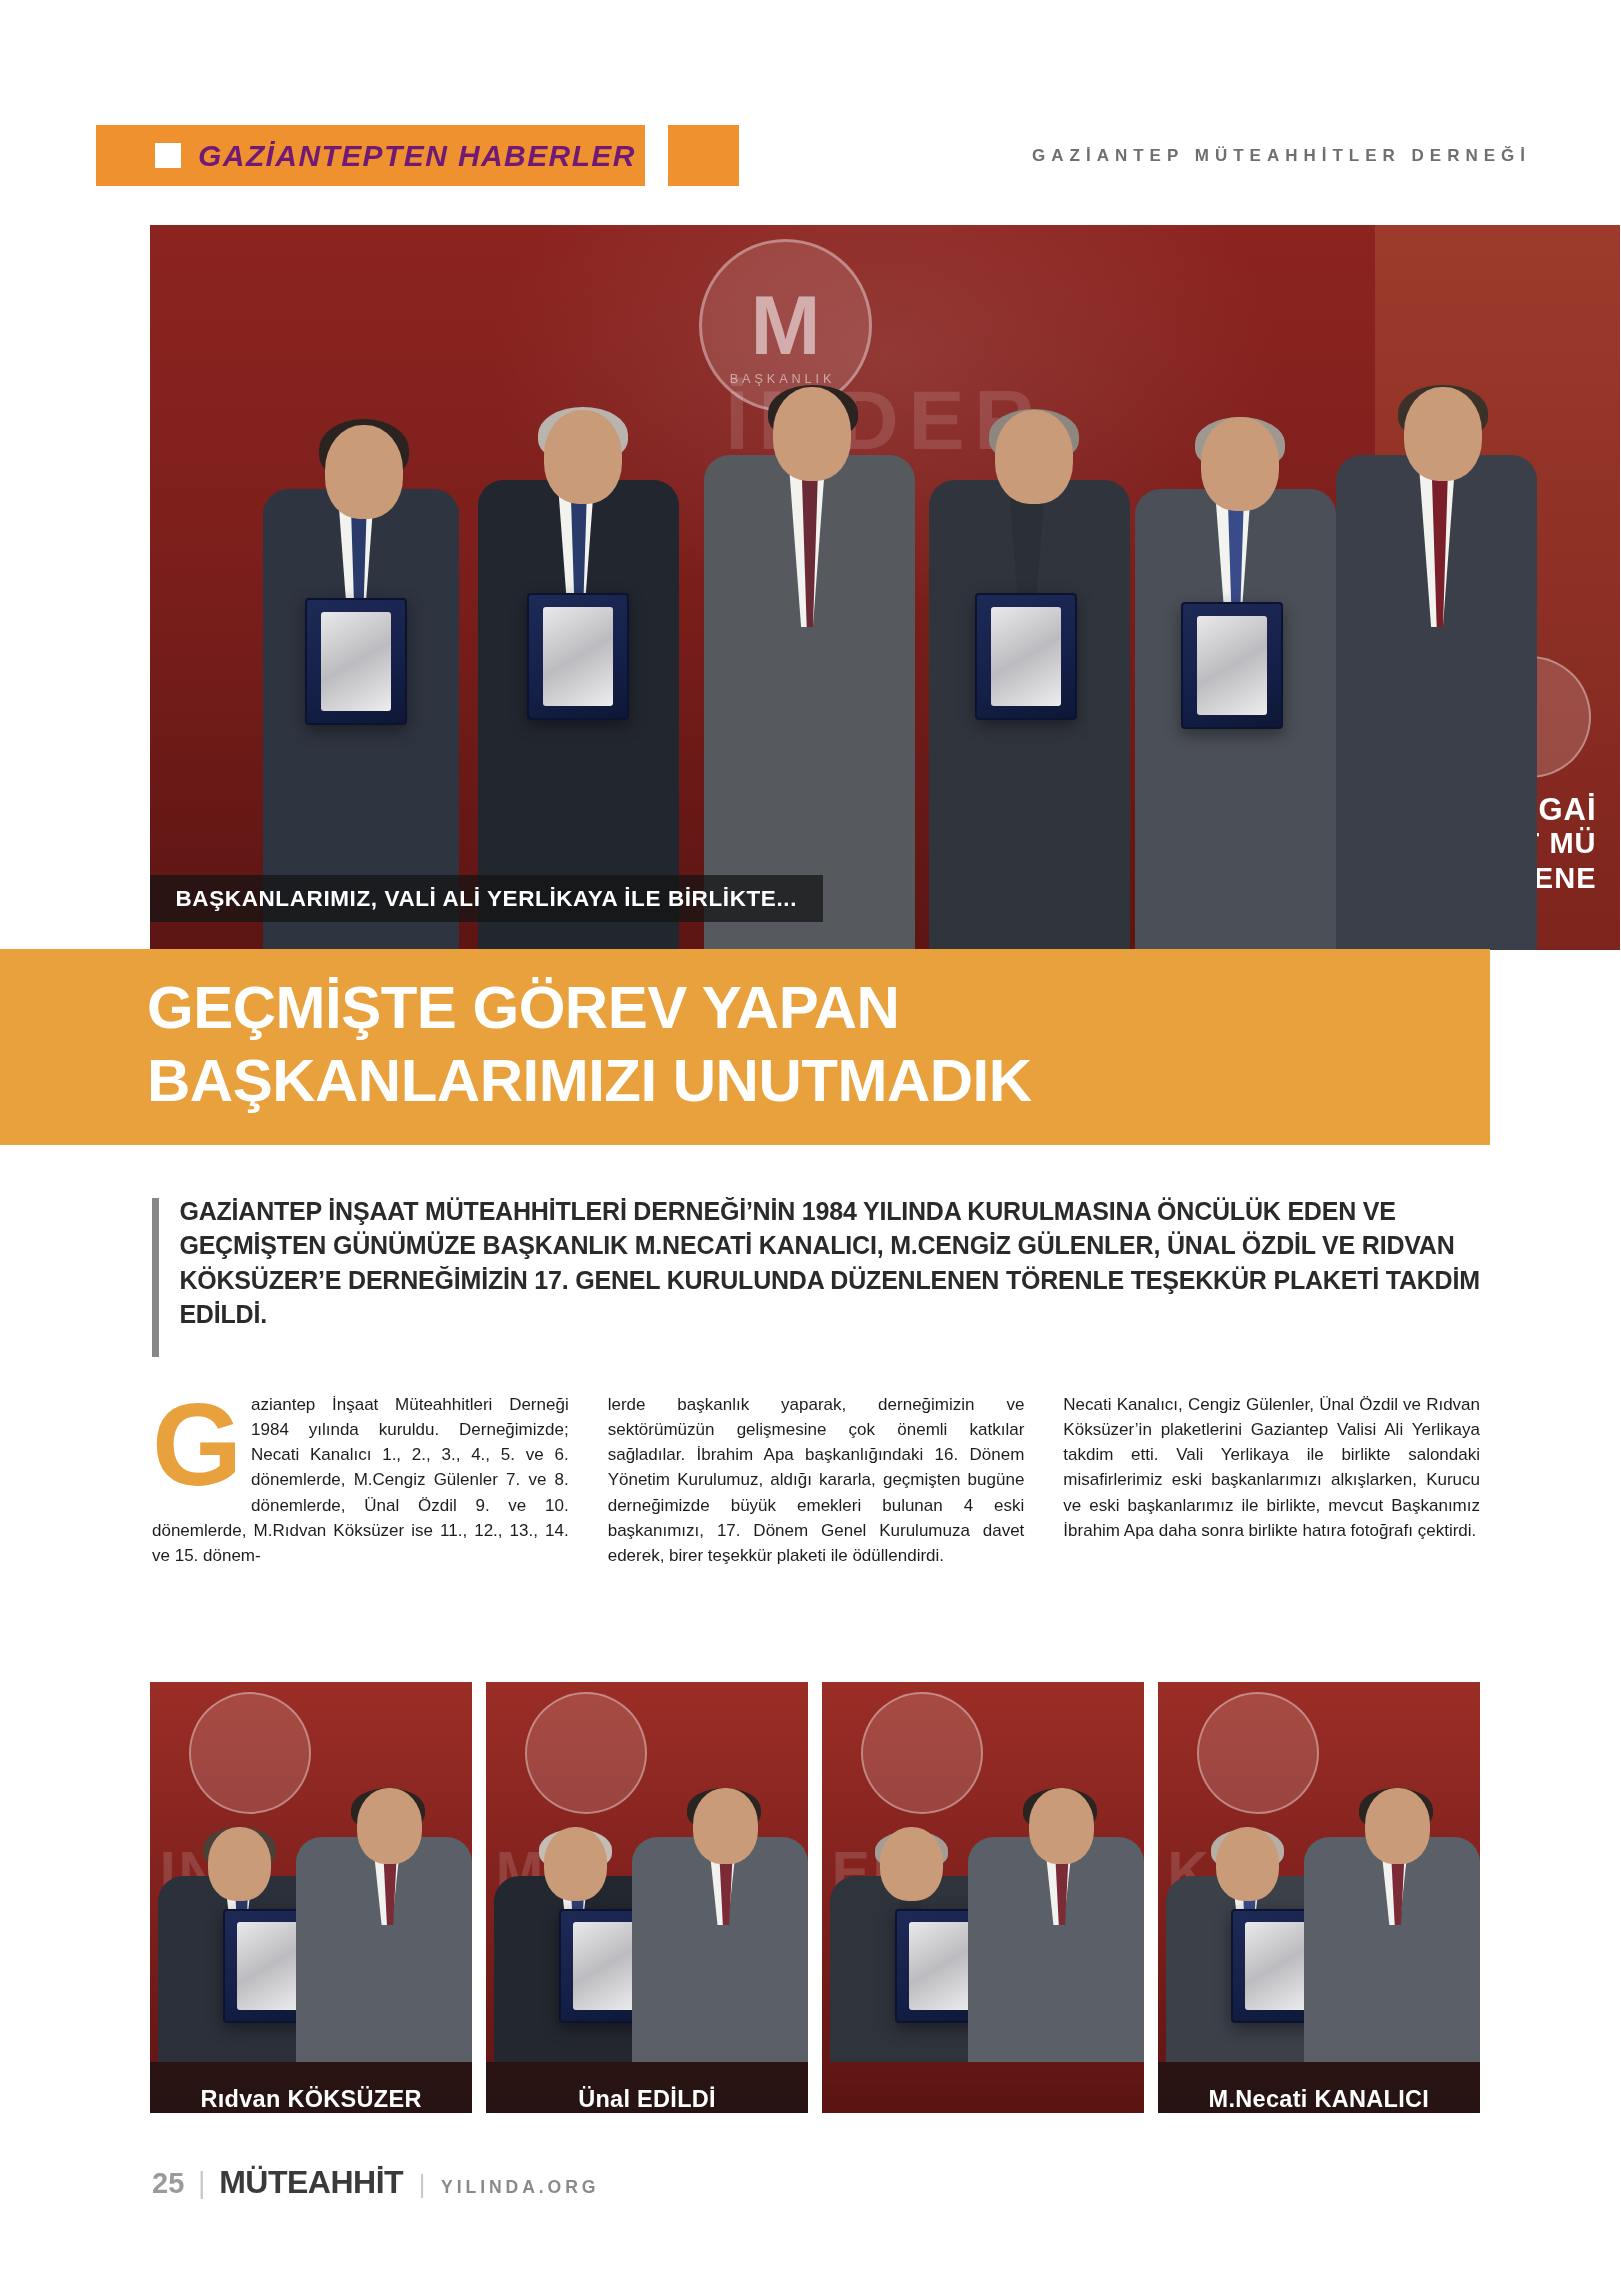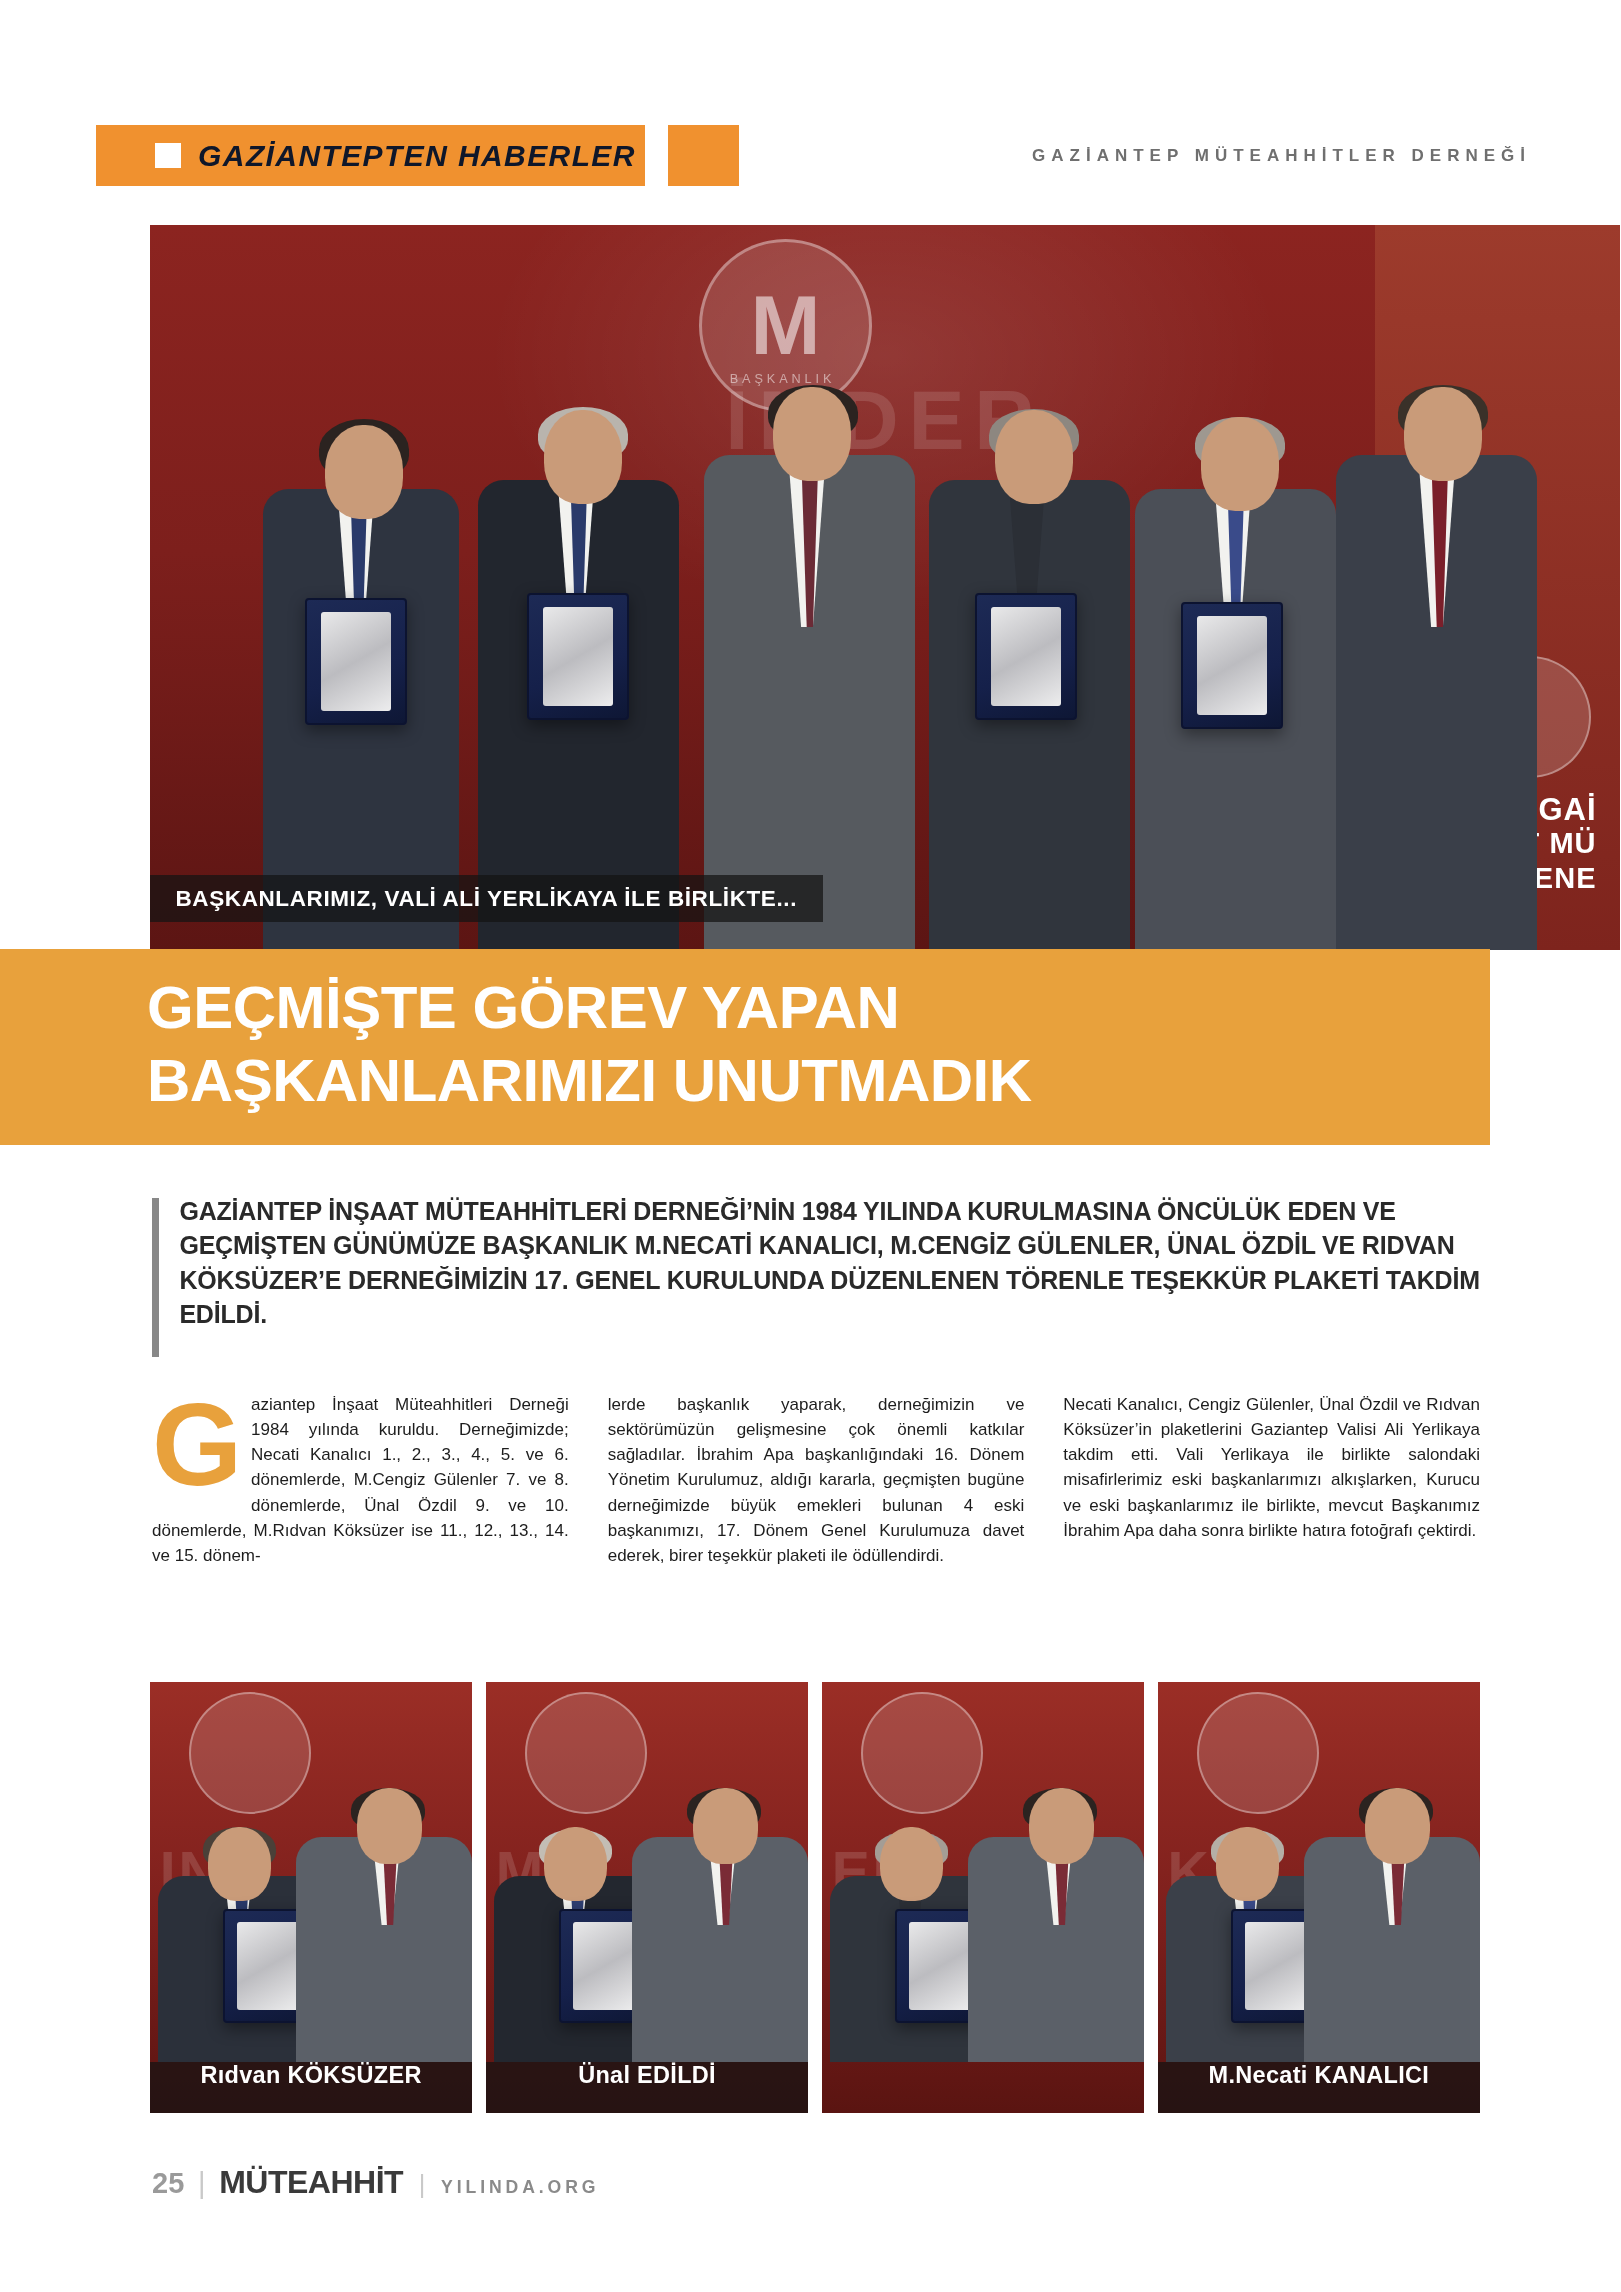--- a/index.html
+++ b/index.html
@@ -34,21 +34,21 @@
     align-items: center;
   }
   .header-square {
     width: 25.5px;
     height: 25.5px;
     background: #ffffff;
     margin-left: 59px;
     flex: none;
   }
   .header-tag-label {
-    color: #0f172a;
+    color: #701a75;
     font-size: 30px;
     font-weight: bold;
     letter-spacing: 1.4px;
     font-style: italic;
     margin-left: 17.6px;
     font-family: "Liberation Sans", sans-serif;
   }
   .header-block2 {
     position: absolute;
     left: 668px;
@@ -349,21 +349,21 @@
     letter-spacing: 2.9px;
   }
   .shot-cap {
     position: absolute;
     left: 0;
     bottom: 0;
     width: 100%;
     height: 51px;
     background: rgba(20,20,20,0.72);
     display: flex;
-    align-items: flex-start;
+    align-items: flex-end;
     justify-content: center;
   }
   .shot-cap span {
     color: #ffffff;
     font-size: 23.5px;
     font-weight: bold;
     letter-spacing: 0.3px;
   }
   .s-person {
     position: absolute;

